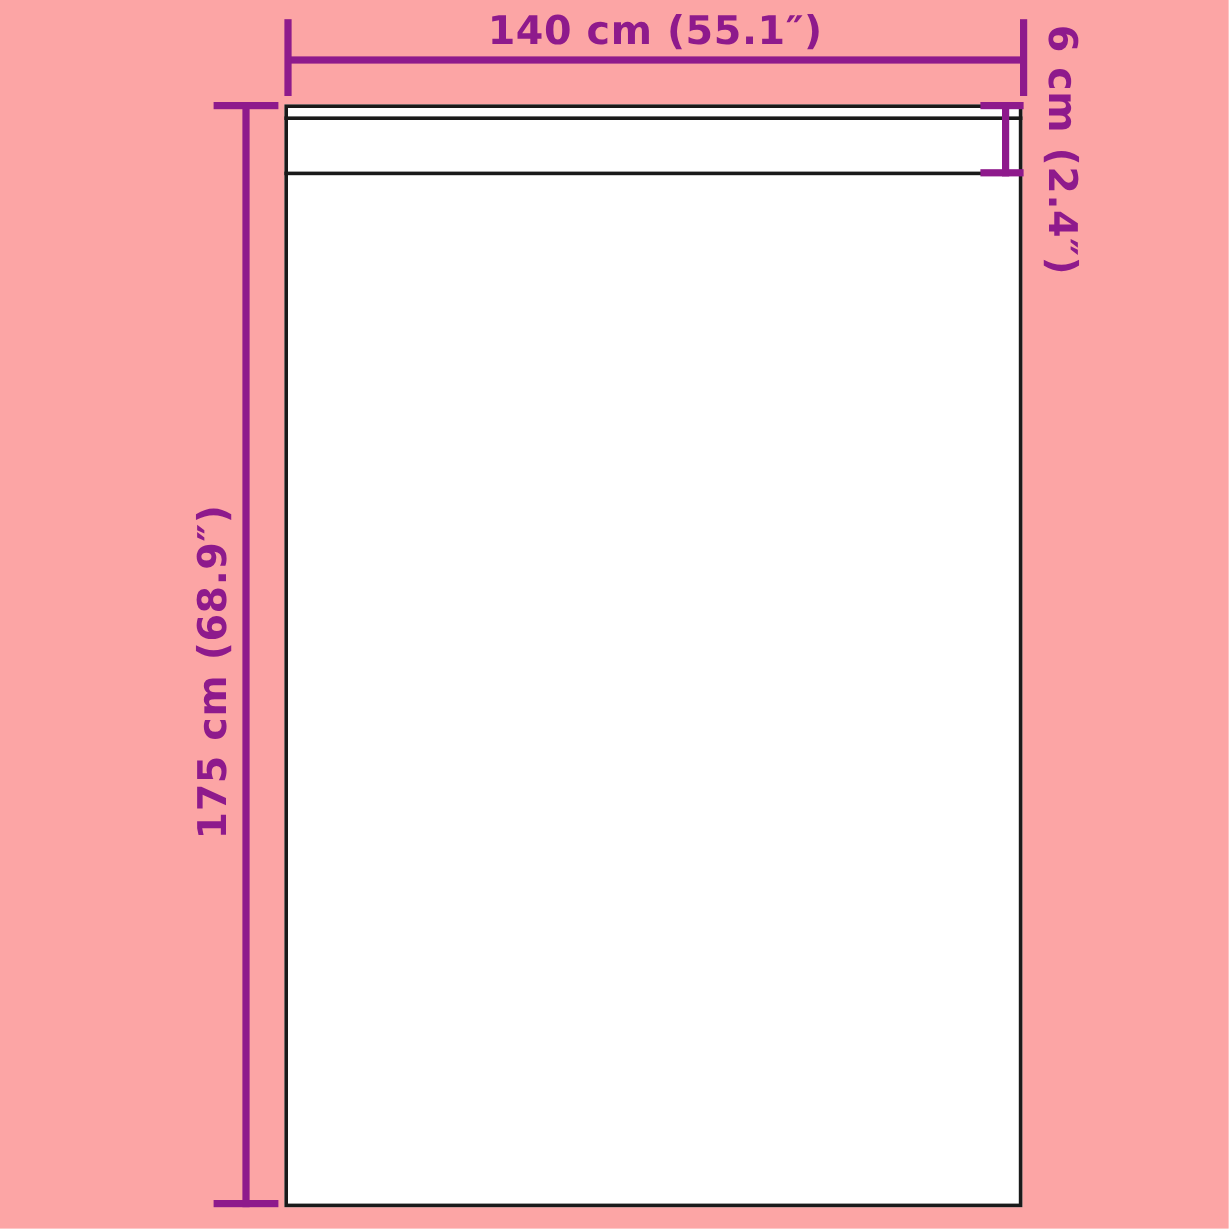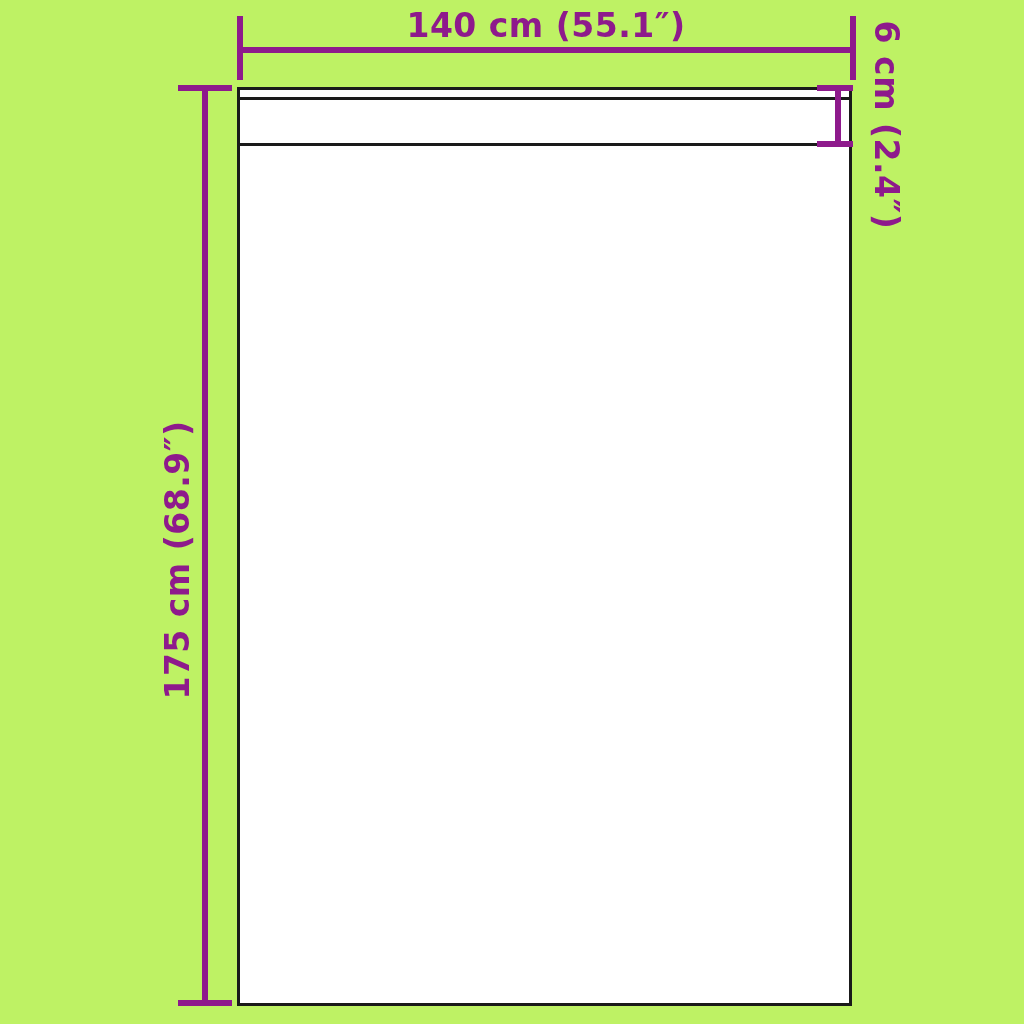--- a/index.html
+++ b/index.html
@@ -5,21 +5,21 @@
   html, body {
     margin: 0;
     padding: 0;
     background: #ffffff;
     font-family: "DejaVu Sans", "Liberation Sans", sans-serif;
   }
   .canvas {
     position: relative;
     width: 1024px;
     height: 1024px;
-    background: #bef264;
+    background: #fca5a5;
     overflow: hidden;
   }
   
   .panel {
     position: absolute;
     left: 237px;
     top: 87px;
     width: 615px;
     height: 919px;
     box-sizing: border-box;

